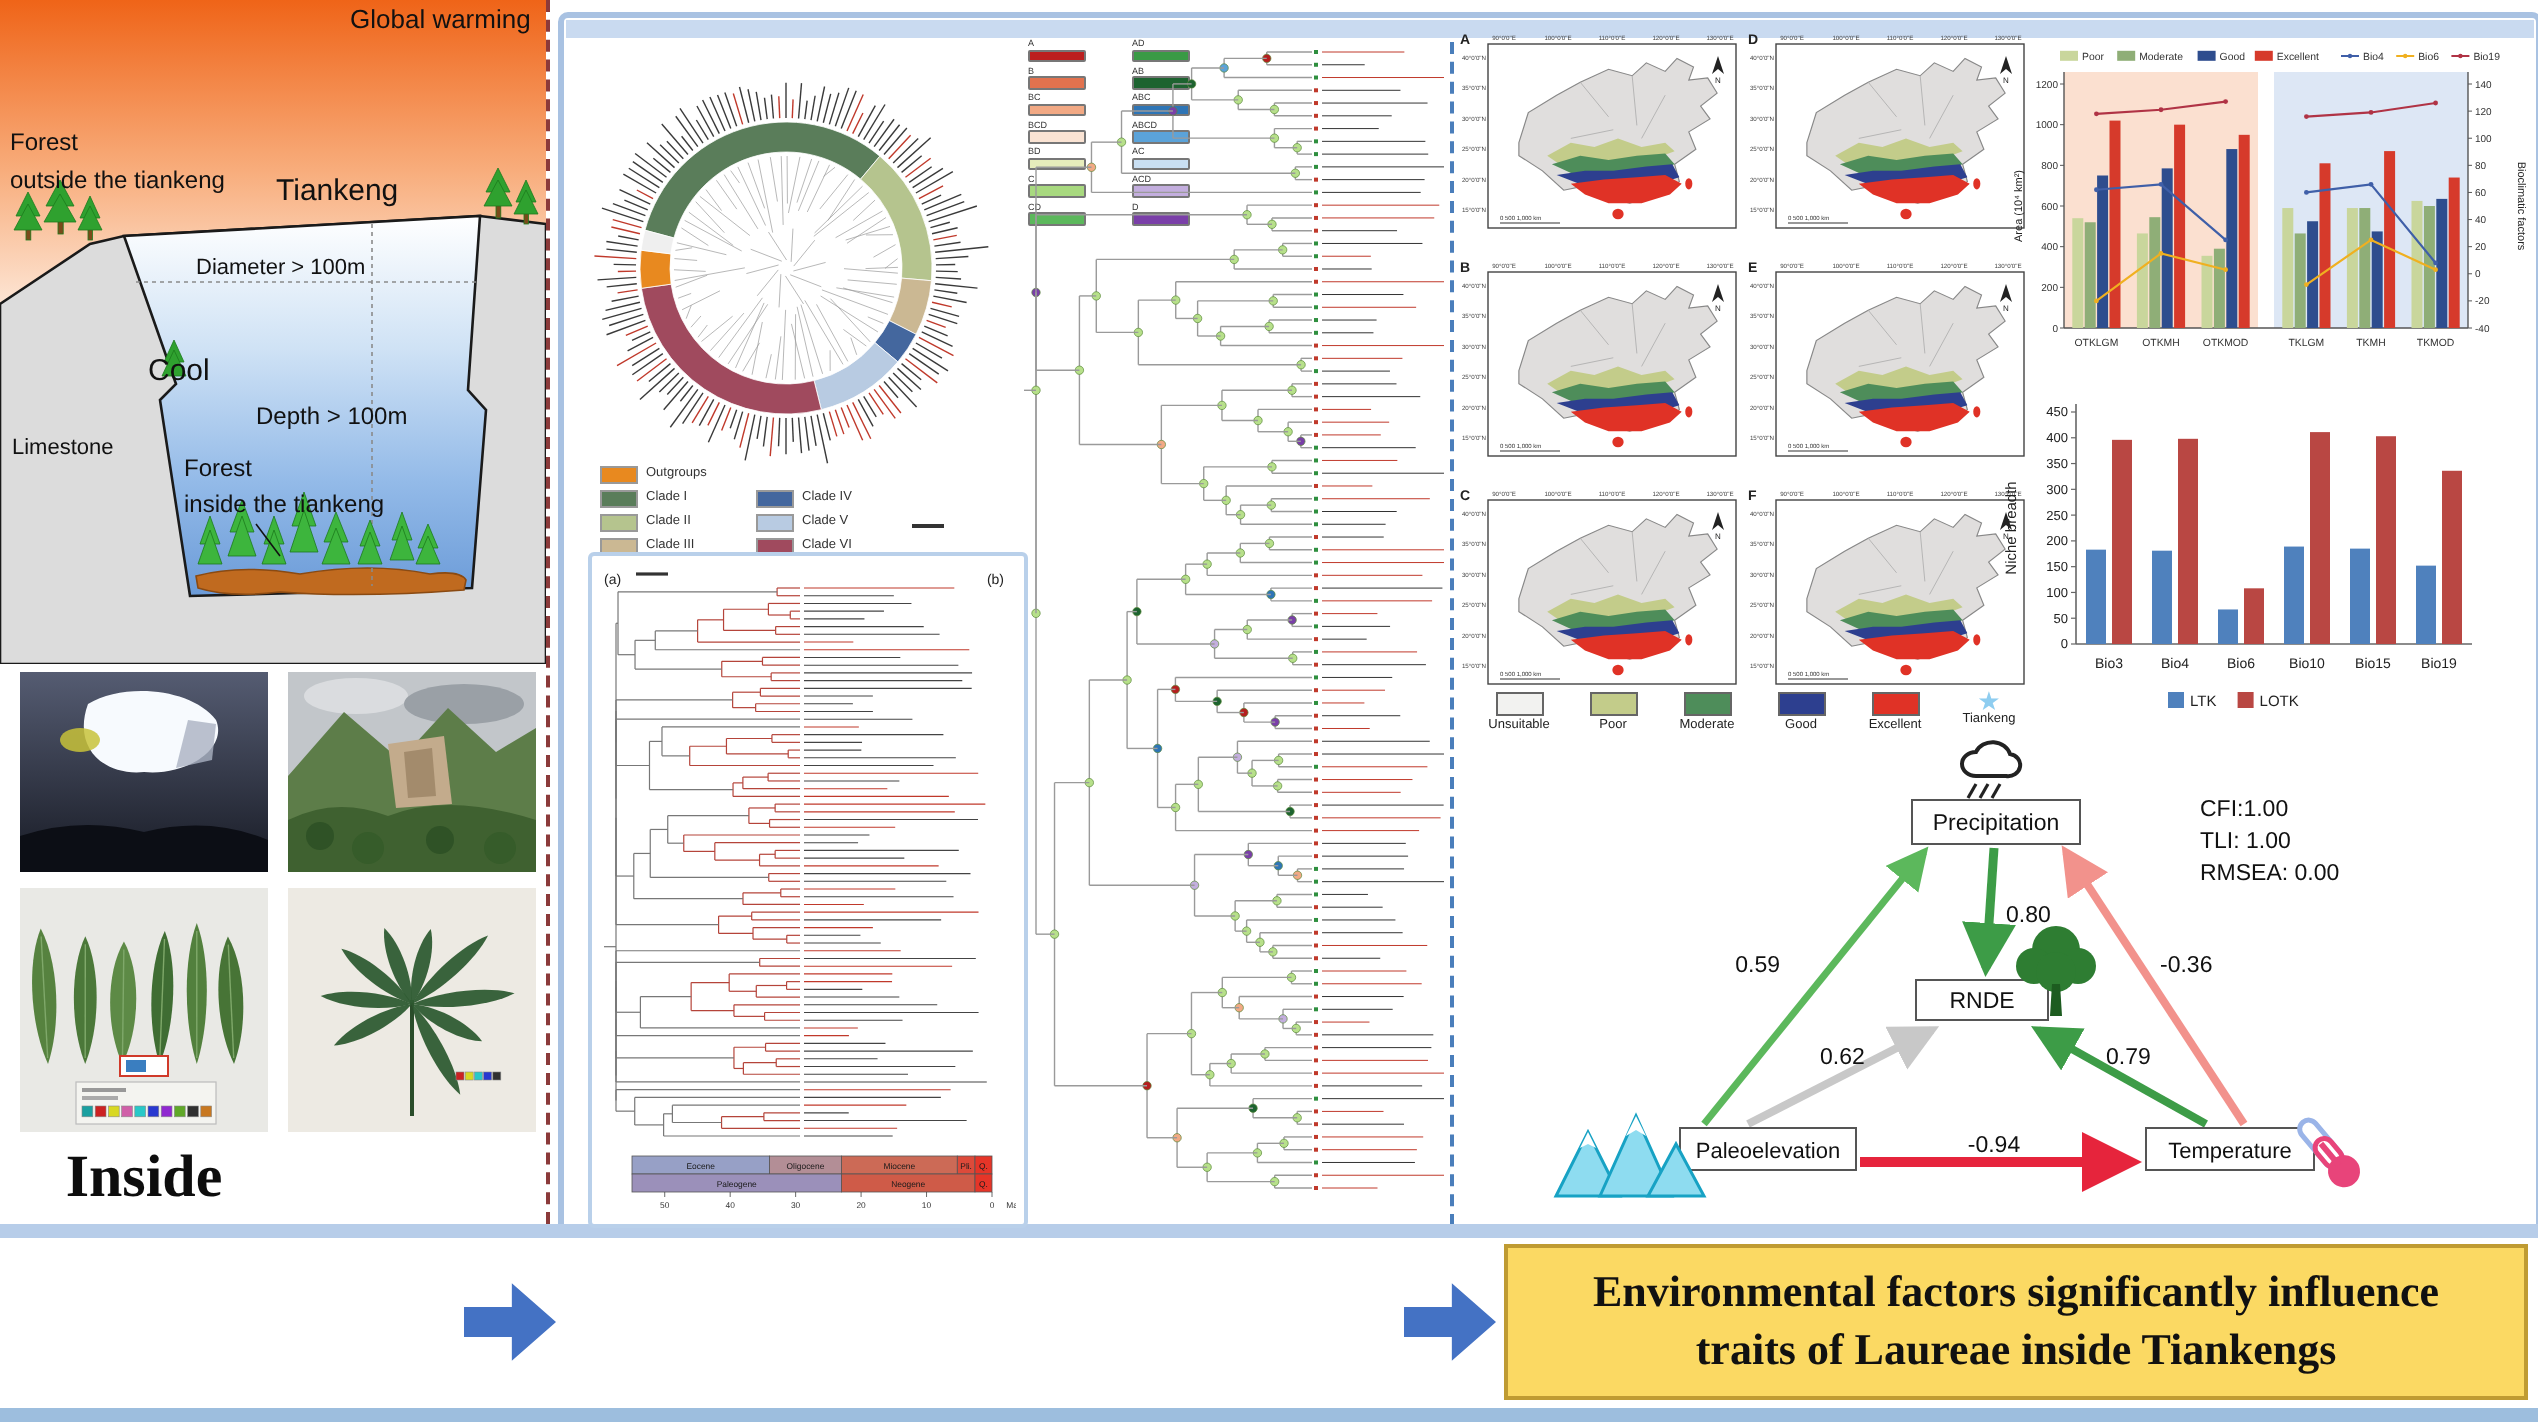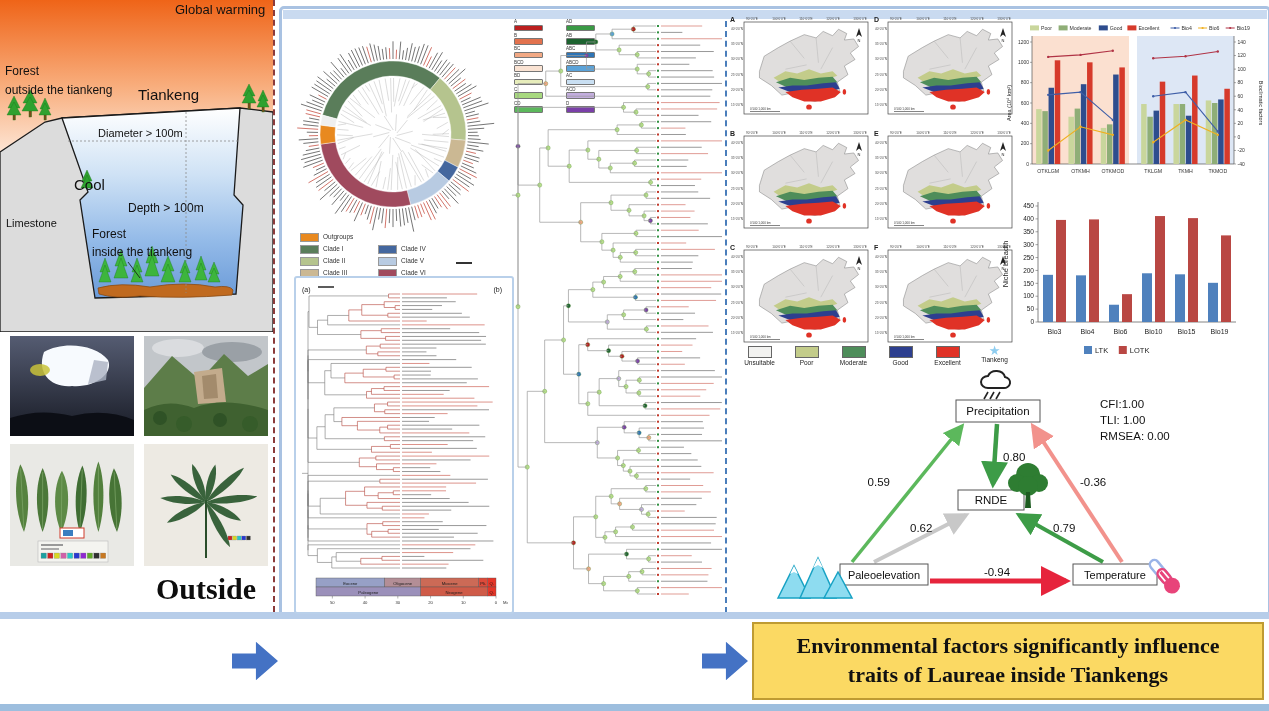--- a/index.html
+++ b/index.html
@@ -225,21 +225,21 @@
         <path d="M0,0 C5,-15.413945473251028 5,-38.53486368312757 0,-51.379818244170096 C-5,-38.53486368312757 -5,-15.413945473251028 0,0 Z" fill="#2f5c33" opacity="0.95" transform="translate(62,58) rotate(152)"></path>
       </g>
     <g id="mini-checker">
         <rect x="84" y="92" width="4" height="4" fill="#cc2222" stroke="#888" stroke-width="0.3"></rect>
         <rect x="88.6" y="92" width="4" height="4" fill="#d8d822" stroke="#888" stroke-width="0.3"></rect>
         <rect x="93.2" y="92" width="4" height="4" fill="#28c8c8" stroke="#888" stroke-width="0.3"></rect>
         <rect x="97.8" y="92" width="4" height="4" fill="#2838d0" stroke="#888" stroke-width="0.3"></rect>
         <rect x="102.4" y="92" width="4" height="4" fill="#303030" stroke="#888" stroke-width="0.3"></rect>
       </g>
   </svg>
-  <div class="abs photo-caption" style="left:144px;top:572px;width:124px">Outside</div>
+  <div class="abs photo-caption" style="left:10px;top:572px;width:124px">Inside</div>
 
   <div class="abs sep-maroon"></div>
   <div class="abs main-frame">
     <div class="abs frame-strip"></div>
     <div class="abs sep-blue"></div>
   </div>
   <div class="abs hstrip-top"></div>
 
   <svg class="abs" id="circ-svg" style="left:286px;top:14px" width="218" height="218" viewBox="0 0 218 218">
       <line x1="107.55458366914323" y1="64.00274616595989" x2="107.71589255616303" y2="87.75383050838622" stroke="#9a9a9a" stroke-width="0.35"></line>

